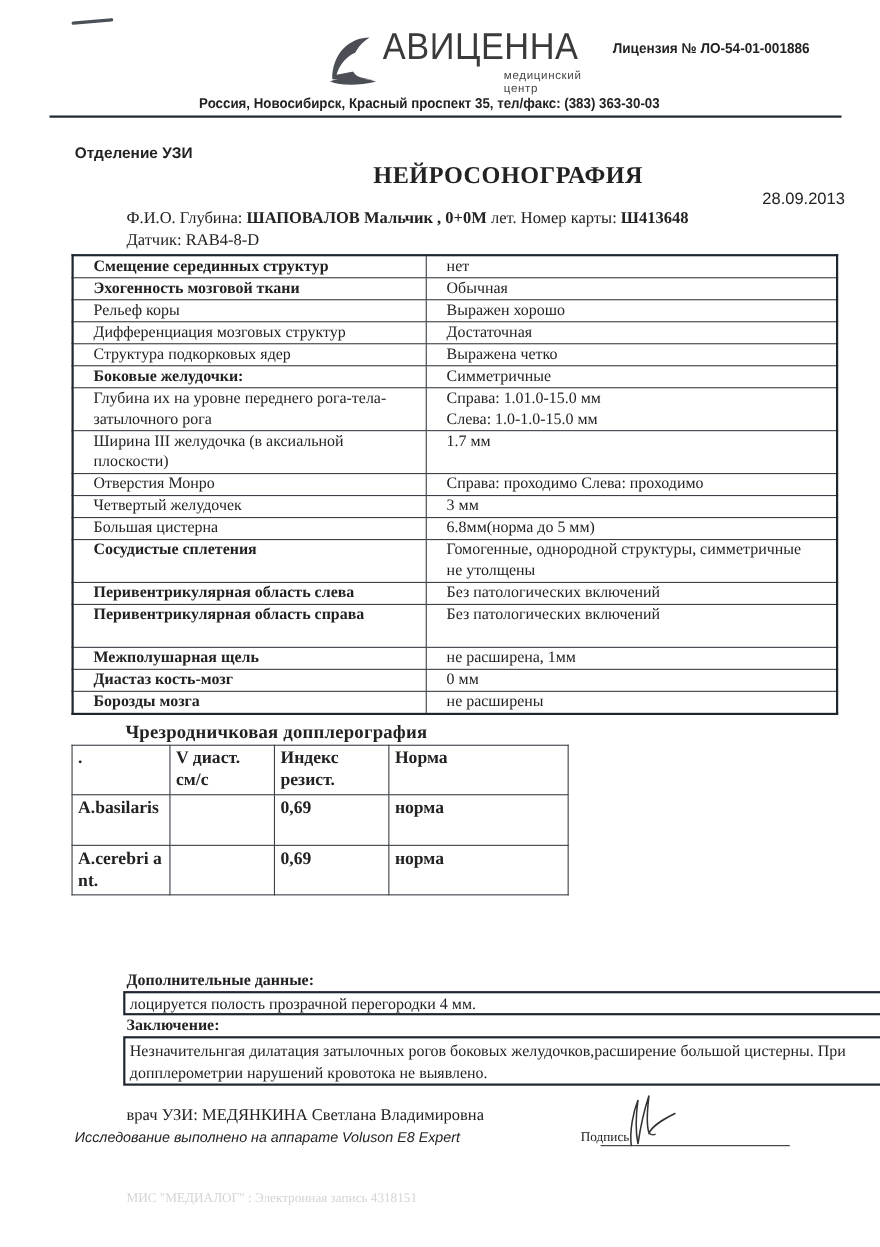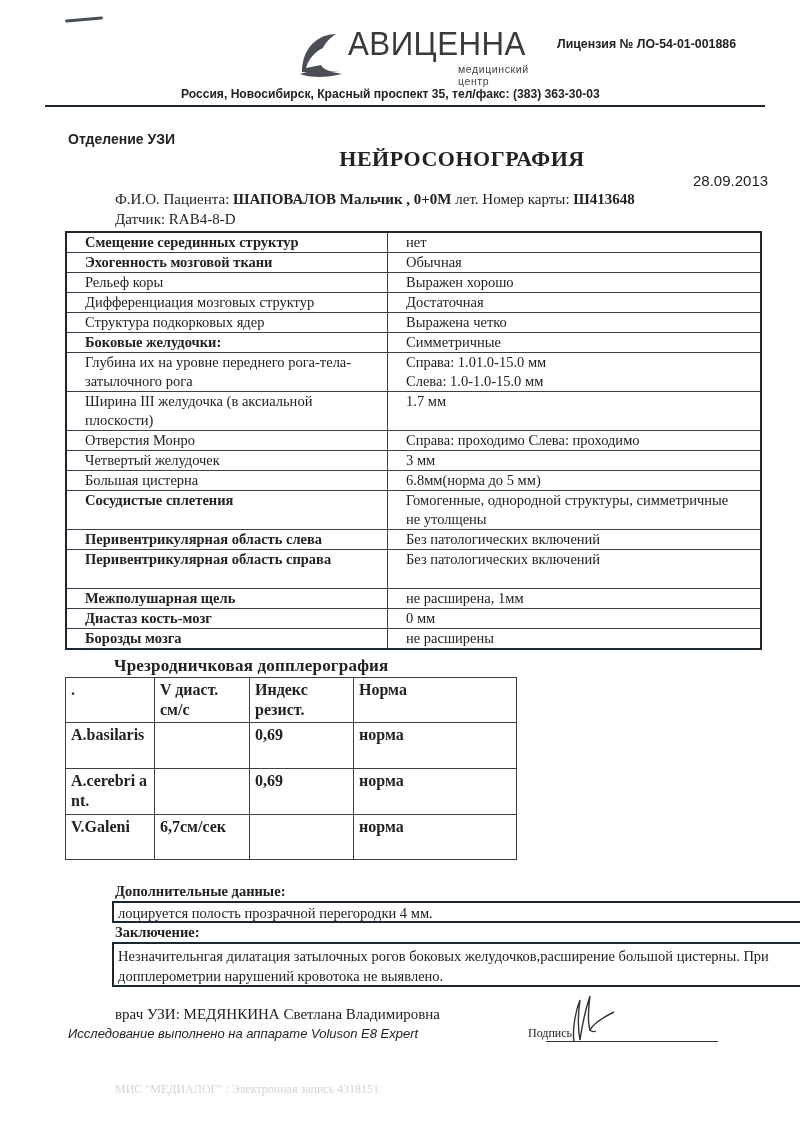--- a/index.html
+++ b/index.html
@@ -70,21 +70,21 @@
 
 <div class="abs sans license">Лицензия № ЛО-54-01-001886</div>
 <div class="abs sans address">Россия, Новосибирск,  Красный проспект 35, тел/факс: (383) 363-30-03</div>
 <div class="abs rule"></div>
 
 <div class="abs sans dept">Отделение УЗИ</div>
 <div class="abs serif title">НЕЙРОСОНОГРАФИЯ</div>
 <div class="abs sans date">28.09.2013</div>
 
 <div class="abs serif patient">
-  <span>Ф.И.О. Пациента:</span>
+  <span>Ф.И.О. Глубина:</span>
   <b>ШАПОВАЛОВ Мальчик , 0+0М</b>
   <span>лет. Номер карты:</span>
   <b>Ш413648</b>
 </div>
 <div class="abs serif sensor">Датчик: RAB4-8-D</div>
 
 <table class="main-table">
   <tbody id="findings-body">
       <tr>
         <td class="k b">Смещение серединных структур</td>
@@ -176,26 +176,20 @@
       <td></td>
       <td>0,69</td>
       <td>норма</td>
     </tr>
     <tr>
       <td style="word-break:break-all;">A.cerebri ant.</td>
       <td></td>
       <td>0,69</td>
       <td>норма</td>
     </tr>
-    <tr>
-      <td>V.Galeni</td>
-      <td>6,7см/сек</td>
-      <td></td>
-      <td>норма</td>
-    </tr>
   </tbody>
 </table>
 
 <div class="abs serif extra-label">Дополнительные данные:</div>
 <div class="abs serif extra-box">лоцируется полость прозрачной перегородки 4 мм.</div>
 <div class="abs serif concl-label">Заключение:</div>
 <div class="abs serif concl-box">Незначительнгая дилатация затылочных рогов боковых желудочков,расширение большой цистерны. При допплерометрии нарушений кровотока не выявлено.</div>
 
 <div class="abs serif doctor">врач УЗИ: МЕДЯНКИНА Светлана Владимировна</div>
 <div class="abs sans device">Исследование выполнено на аппарате Voluson E8 Expert</div>

